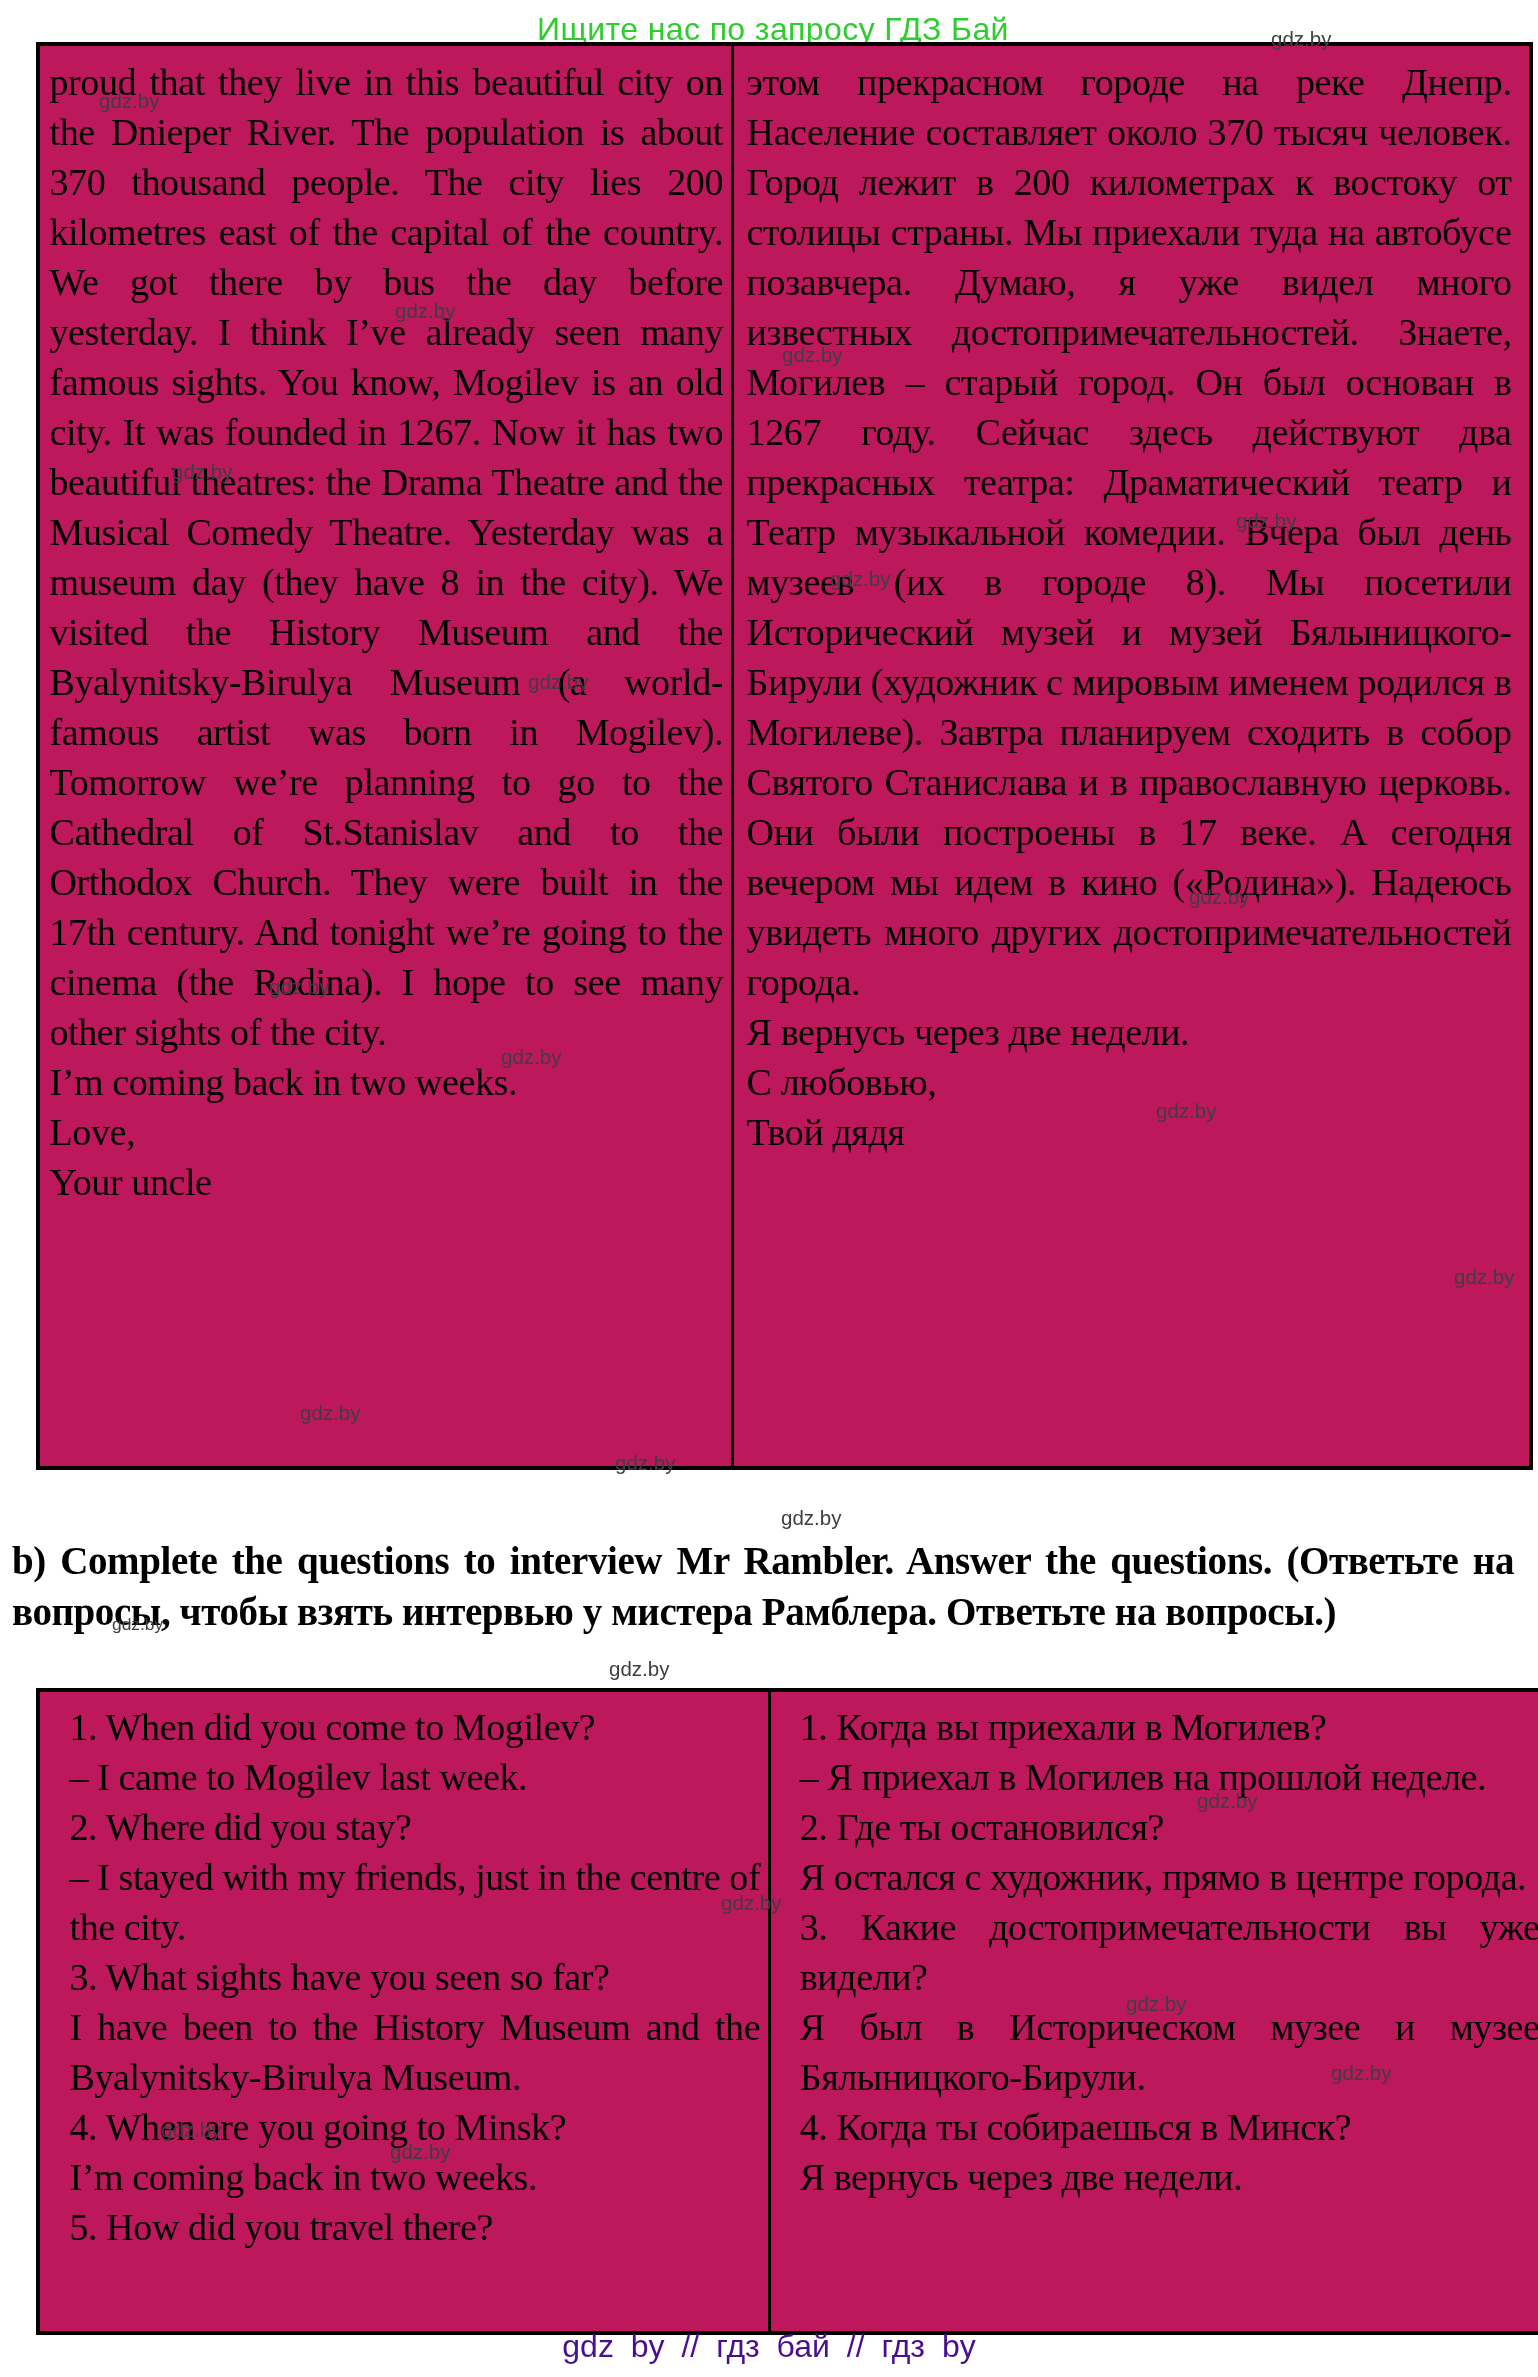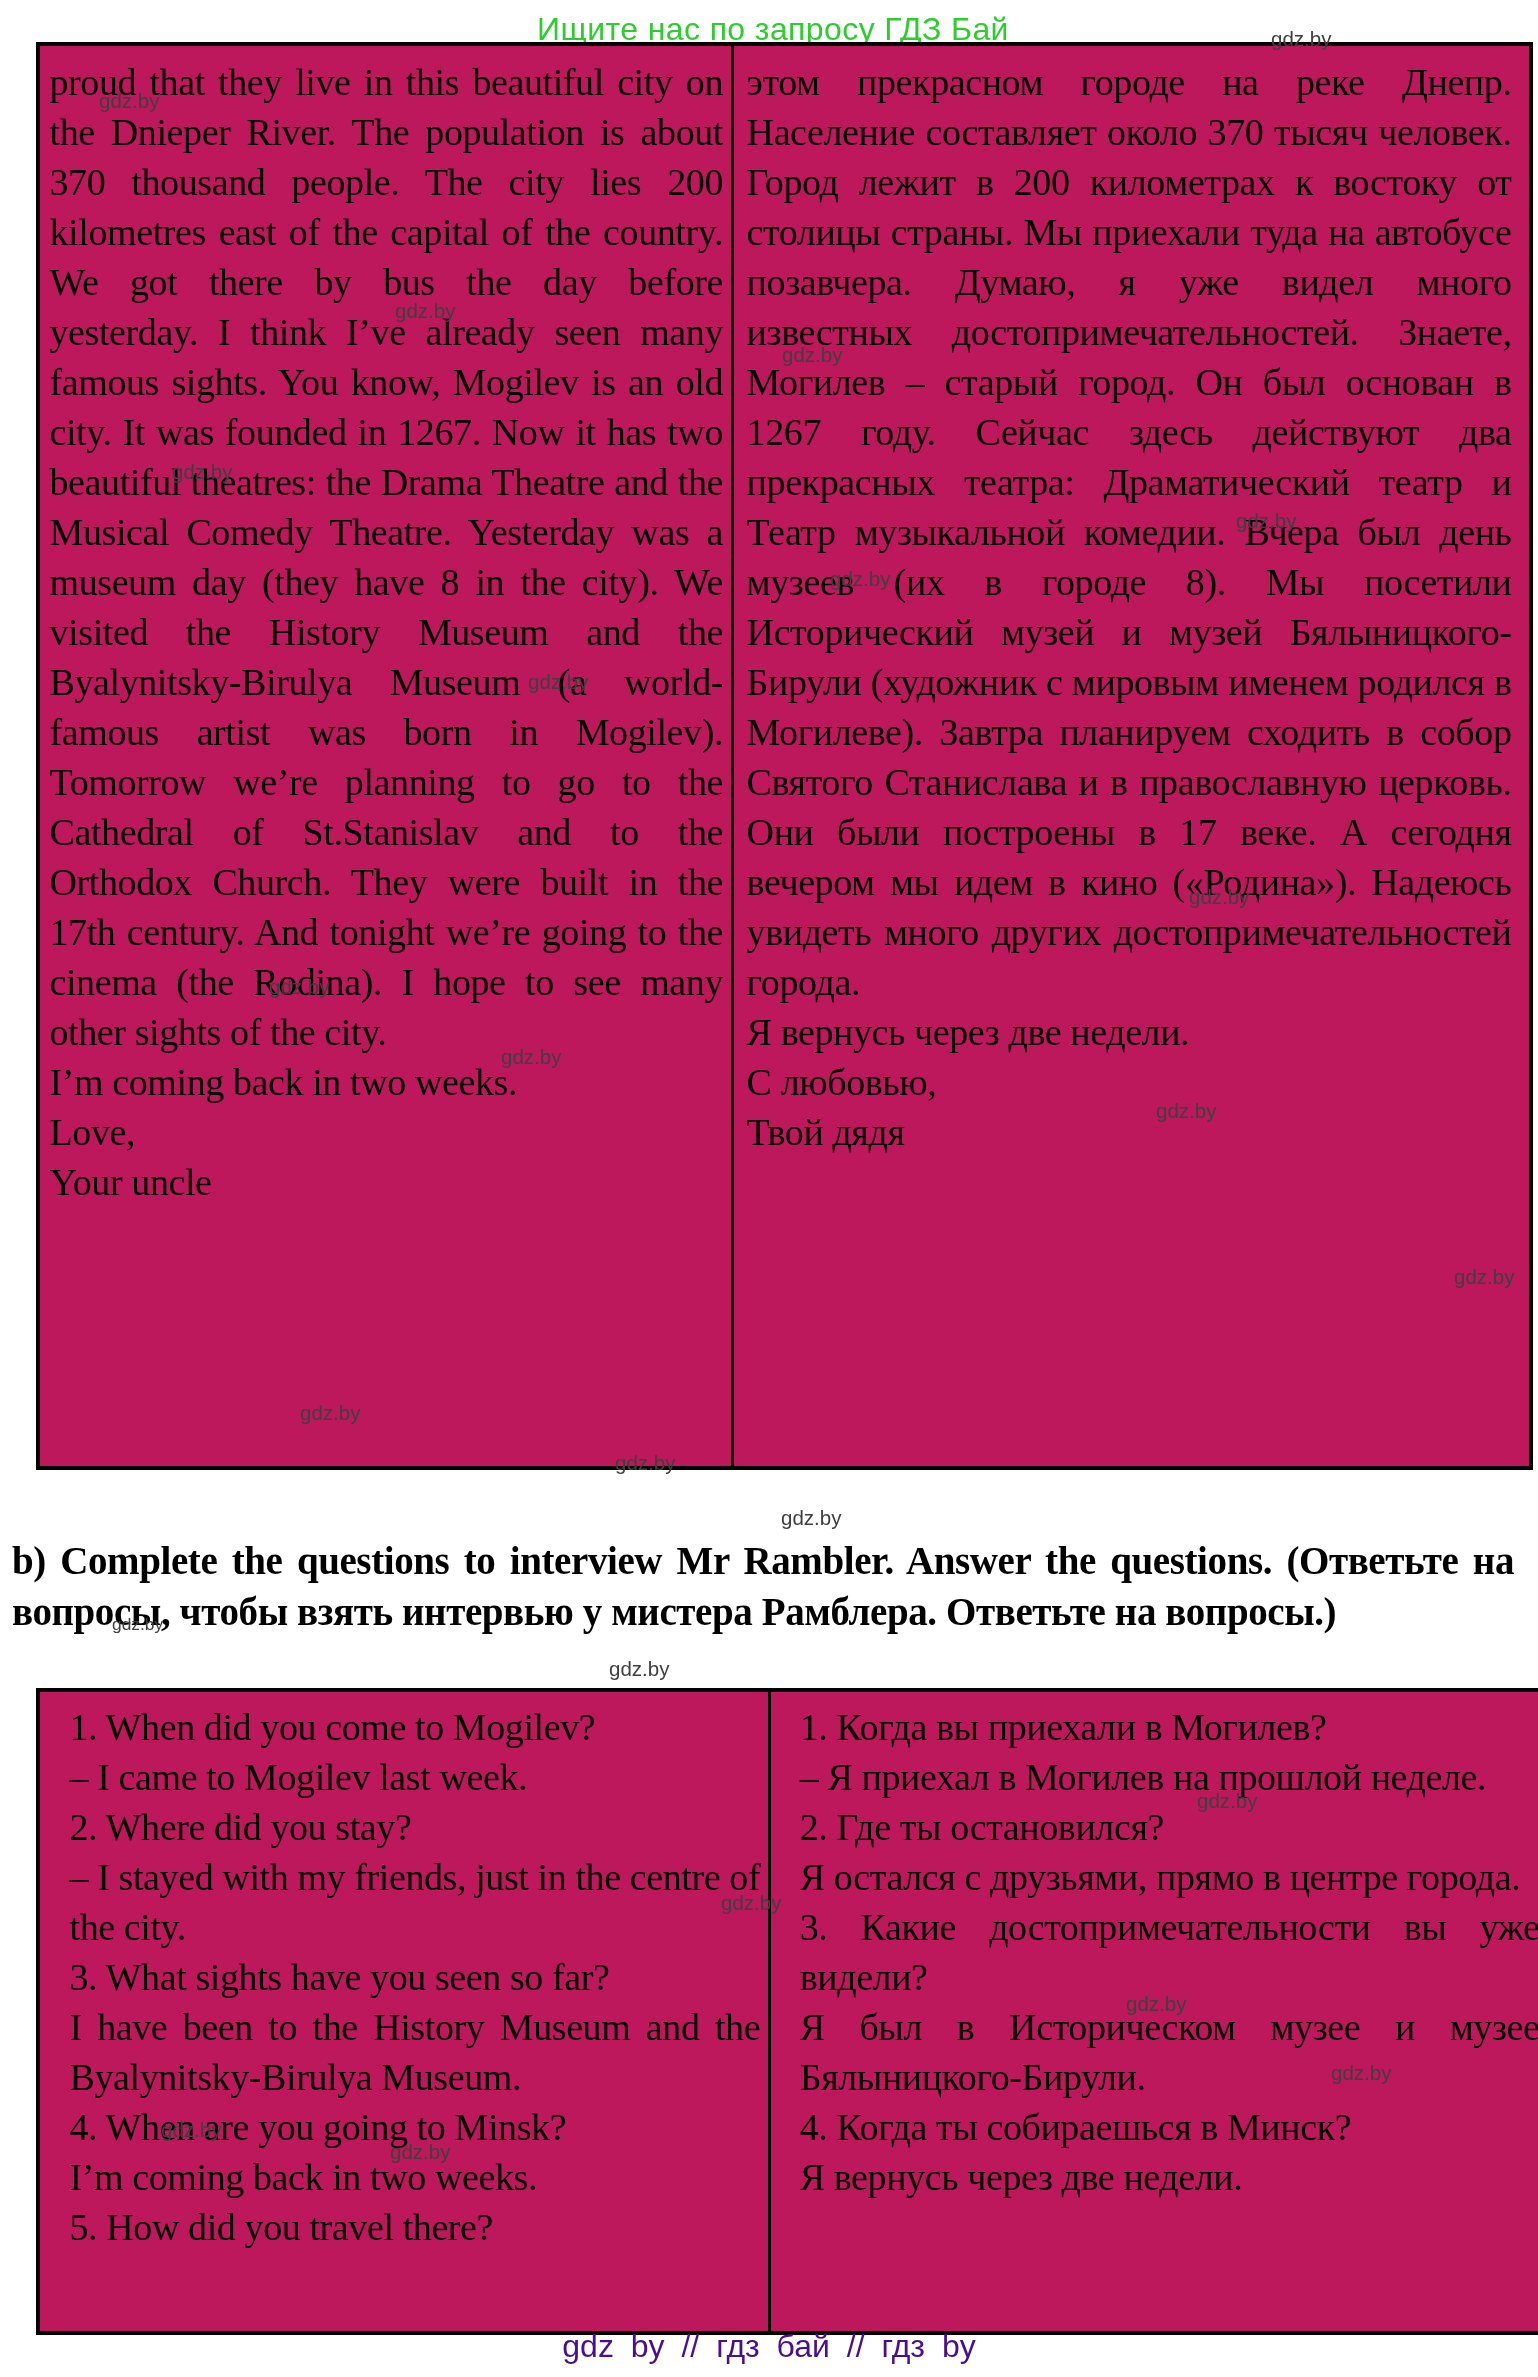--- a/index.html
+++ b/index.html
@@ -60,21 +60,21 @@
       <p>3. What sights have you seen so far?</p>
       <p class="just">I have been to the History Museum and the Byalynitsky-Birulya Museum.</p>
       <p>4. When are you going to Minsk?</p>
       <p>I’m coming back in two weeks.</p>
       <p>5. How did you travel there?</p>
     </div>
     <div class="cell cell-right">
       <p>1. Когда вы приехали в Могилев?</p>
       <p class="just">– Я приехал в Могилев на прошлой неделе.</p>
       <p>2. Где ты остановился?</p>
-      <p class="just">Я остался с друзьями, прямо в центре города.</p>
+      <p class="just">Я остался с художник, прямо в центре города.</p>
       <p class="just">3. Какие достопримечательности вы уже видели?</p>
       <p class="just">Я был в Историческом музее и музее Бялыницкого-Бирули.</p>
       <p>4. Когда ты собираешься в Минск?</p>
       <p>Я вернусь через две недели.</p>
     </div>
   </div>
 
   <div class="page-footer">gdz by // гдз бай // гдз by</div>
 
   <span class="wm" style="left:1271px;top:27px">gdz.by</span>

